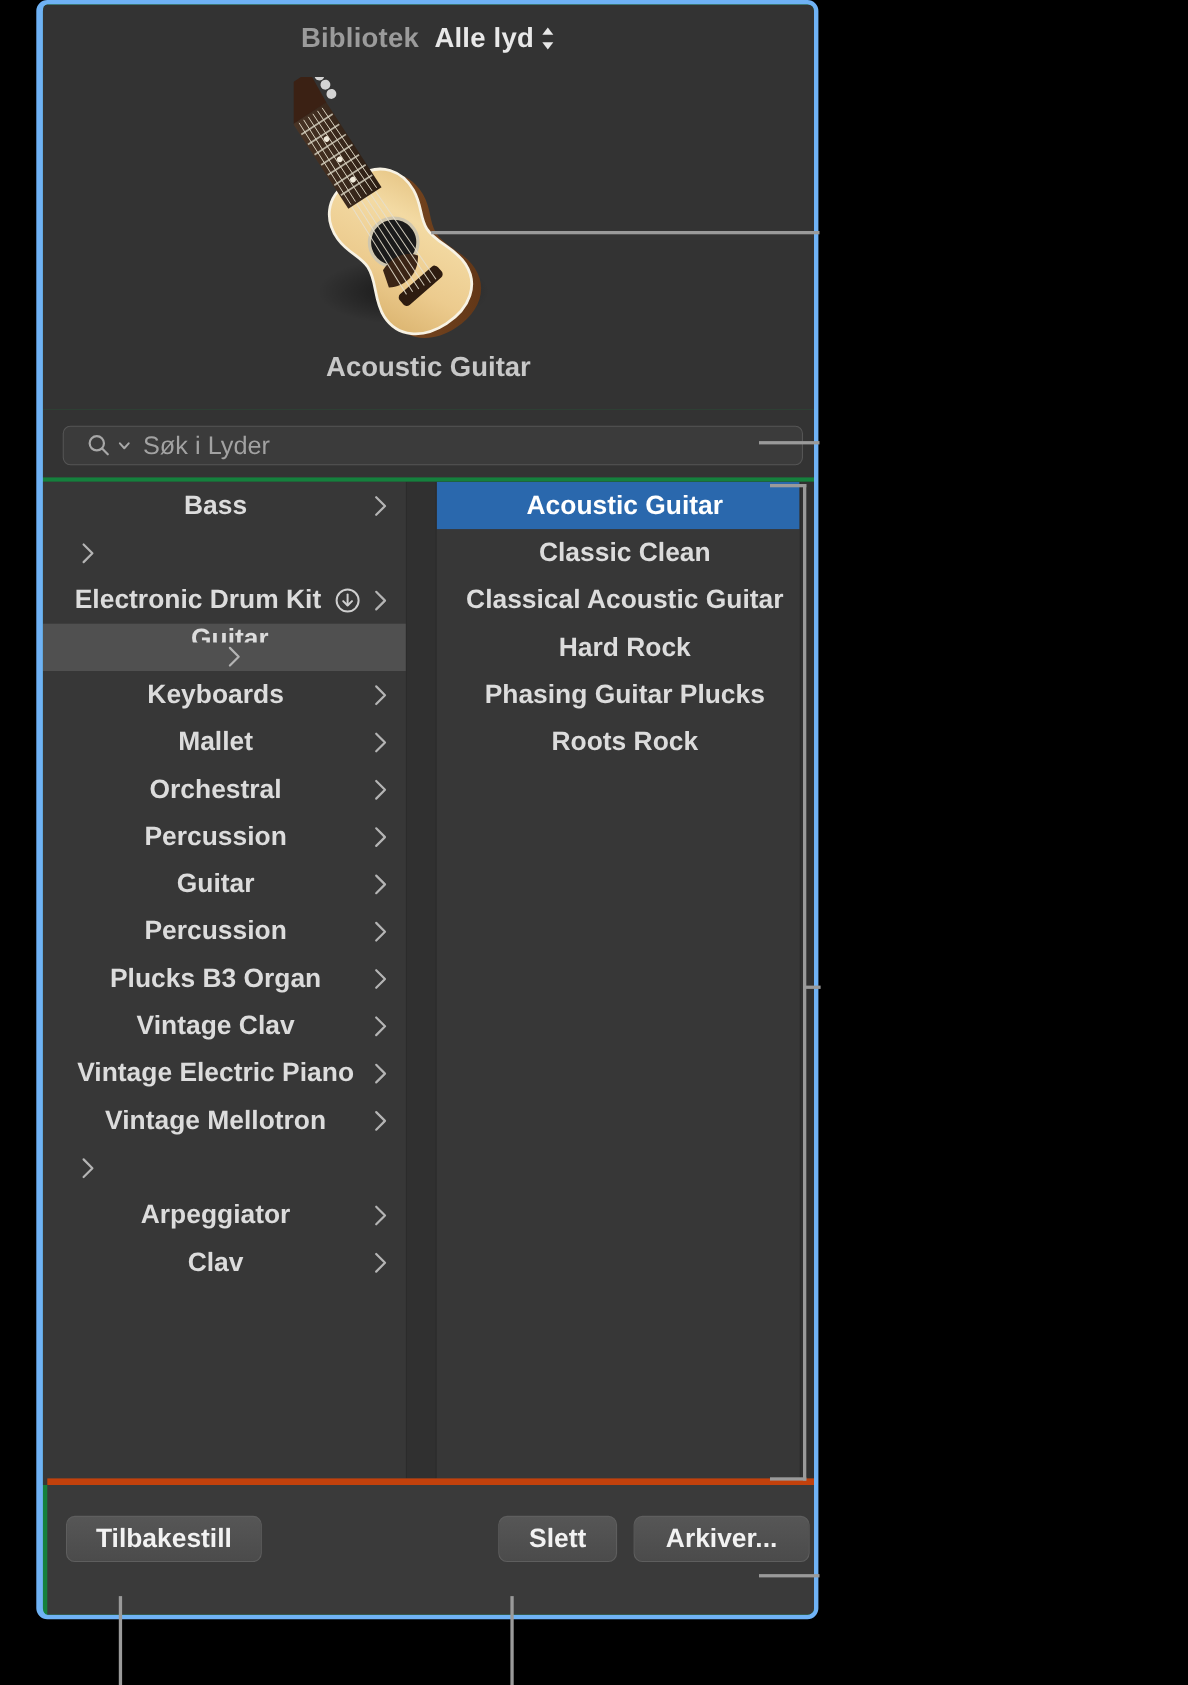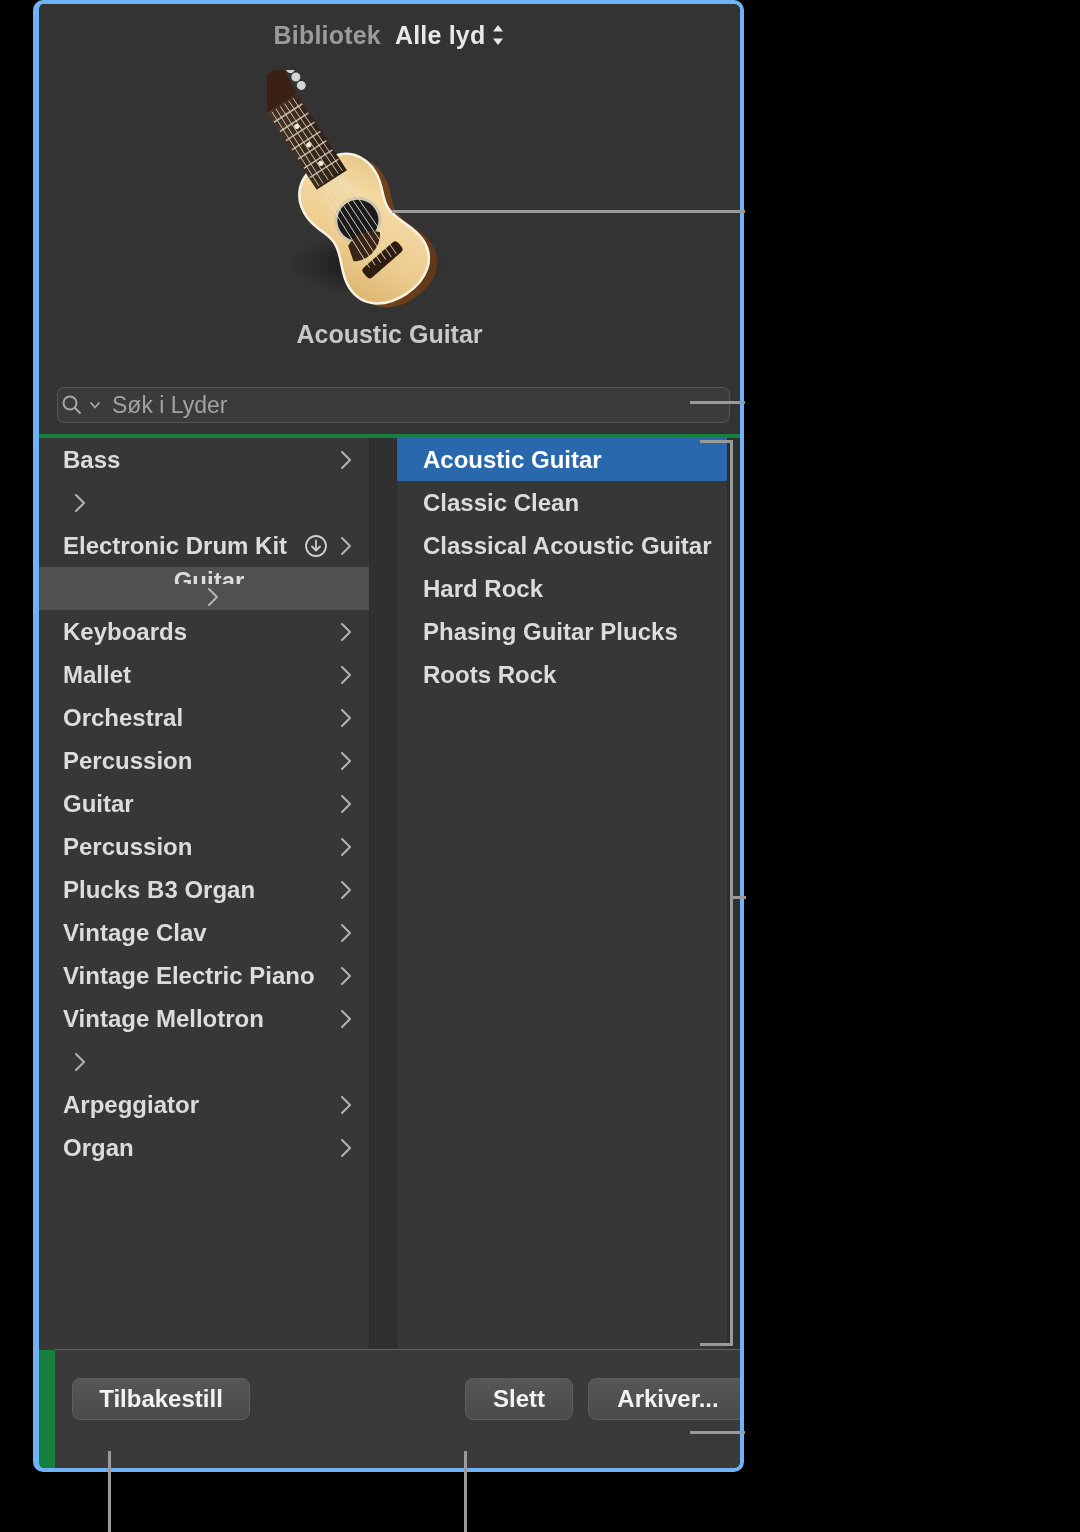--- a/index.html
+++ b/index.html
@@ -116,21 +116,21 @@
     left: 18px;
     top: 15px;
     width: 673px;
     height: 36px;
     box-sizing: border-box;
     background: #3b3b3b;
     border: 1px solid #555555;
     border-radius: 7px;
     display: flex;
     align-items: center;
-    padding: 0 2px;
+    padding: 0 20px;
     gap: 4px;
   }
   .search-icon { width: 24px; height: 24px; flex: none; }
   .search-icon svg { display: block; }
   .search-chevron { width: 14px; height: 22px; flex: none; }
   .search-chevron svg { display: block; }
   .search-placeholder {
     font-size: 23px;
     color: #a2a2a2;
     margin-left: 6px;
@@ -174,20 +174,21 @@
     box-shadow: inset 1px 0 0 #2b2b2b;
   }
 
   .list-row {
     display: flex;
     align-items: center;
     height: 43px;
     padding: 0 14px 0 24px;
     box-sizing: border-box;
     cursor: default;
+    text-align: center;
   }
   .list-row .row-label {
     font-size: 24px;
     font-weight: bold;
     color: #dcdcdc;
     flex: 1 1 auto;
     white-space: nowrap;
     overflow: hidden;
   }
   .list-row.selected-gray { background: #505050; flex-direction: column; }
@@ -197,26 +198,26 @@
   .chevron-right { width: 18px; height: 26px; flex: none; margin-left: 8px; }
   .chevron-right svg { display: block; }
   .download-icon { width: 26px; height: 26px; flex: none; margin-left: 6px; }
   .download-icon svg { display: block; }
 
   .patch-row { padding-left: 26px; }
 
   
   .footer {
     position: absolute;
-    left: 16px;
+    left: 4px;
     bottom: 0;
     width: 100%;
     height: 118px;
     background: #3a3a3a;
-    border-top: 1px solid #c2410c;
+    border-top: 6px solid #c2410c;
   }
   .footer .btn {
     position: absolute;
     height: 42px;
     box-sizing: border-box;
     border-radius: 8px;
     border: 1px solid #5e5e5e;
     background: linear-gradient(to bottom, #565656, #4b4b4b);
     color: #f2f2f2;
     font-size: 24px;
@@ -519,21 +520,21 @@
           </div>
           <div class="list-row">
             <div class="row-label">Arpeggiator</div>
             <span class="chevron-right">
               <svg width="18" height="26" viewBox="0 0 18 26">
                 <polyline points="5,5 13,13 5,21" fill="none" stroke="#b4b4b4" stroke-width="2" stroke-linecap="round" stroke-linejoin="round"></polyline>
               </svg>
             </span>
           </div>
           <div class="list-row">
-            <div class="row-label">Organ</div>
+            <div class="row-label">Clav</div>
             <span class="chevron-right">
               <svg width="18" height="26" viewBox="0 0 18 26">
                 <polyline points="5,5 13,13 5,21" fill="none" stroke="#b4b4b4" stroke-width="2" stroke-linecap="round" stroke-linejoin="round"></polyline>
               </svg>
             </span>
           </div>
         </div>
       <div class="col col-gutter"></div>
       <div class="col col-patches" id="patch-column">
           <div class="list-row patch-row selected-blue">

